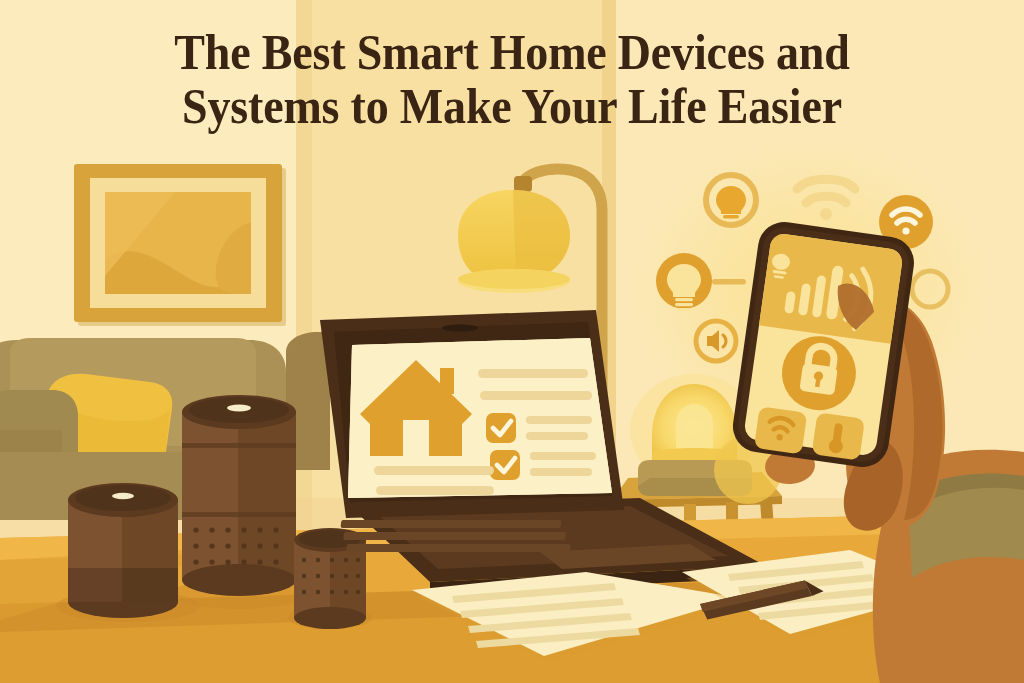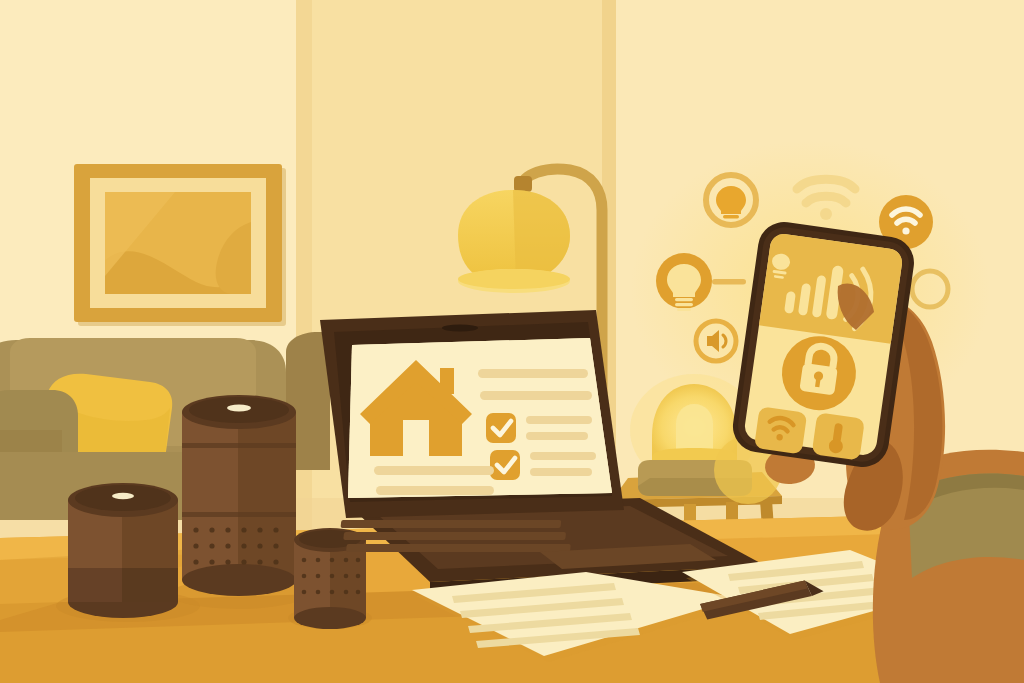--- a/index.html
+++ b/index.html
@@ -411,14 +411,18 @@
             <circle cx="850" cy="443" r="7" fill="#d89626"></circle>
           </g>
         </g>
 
         <path d="M838,286 C852,278 870,290 874,312 L856,330 C842,320 836,302 838,286 Z" fill="#b06e2e" opacity="0.95"></path>
       </g>
 
     </g>
   </svg>
 
+  <div class="hdr-title">
+    <span class="ln">The Best Smart Home Devices and</span>
+    <span class="ln">Systems to Make Your Life Easier</span>
+  </div>
 
 </div>
 
 </body></html>

